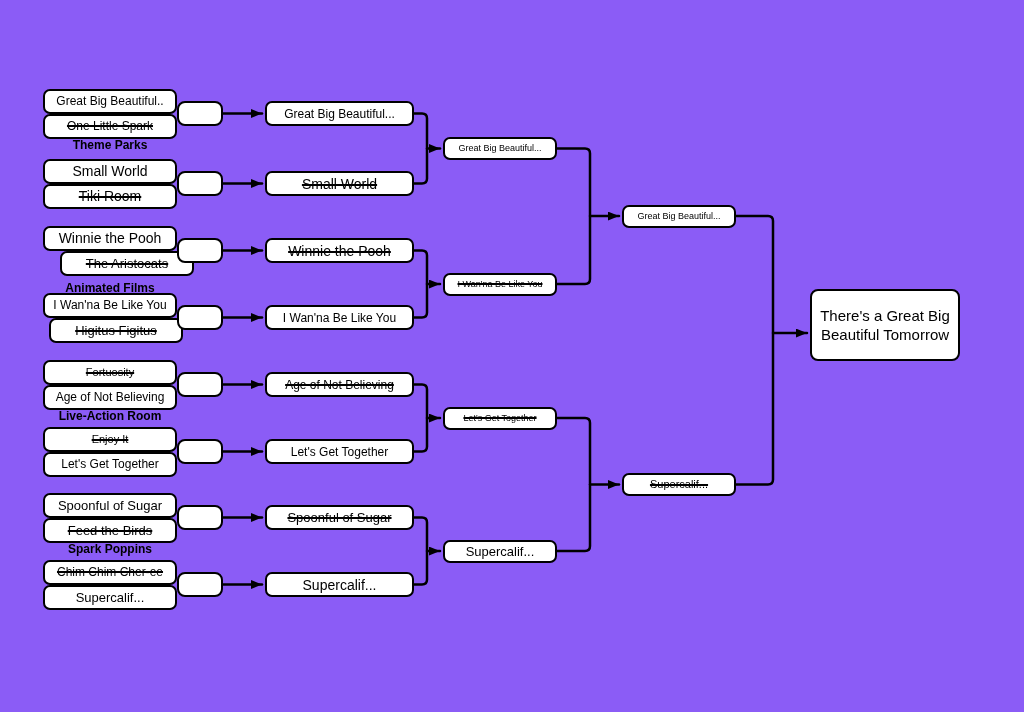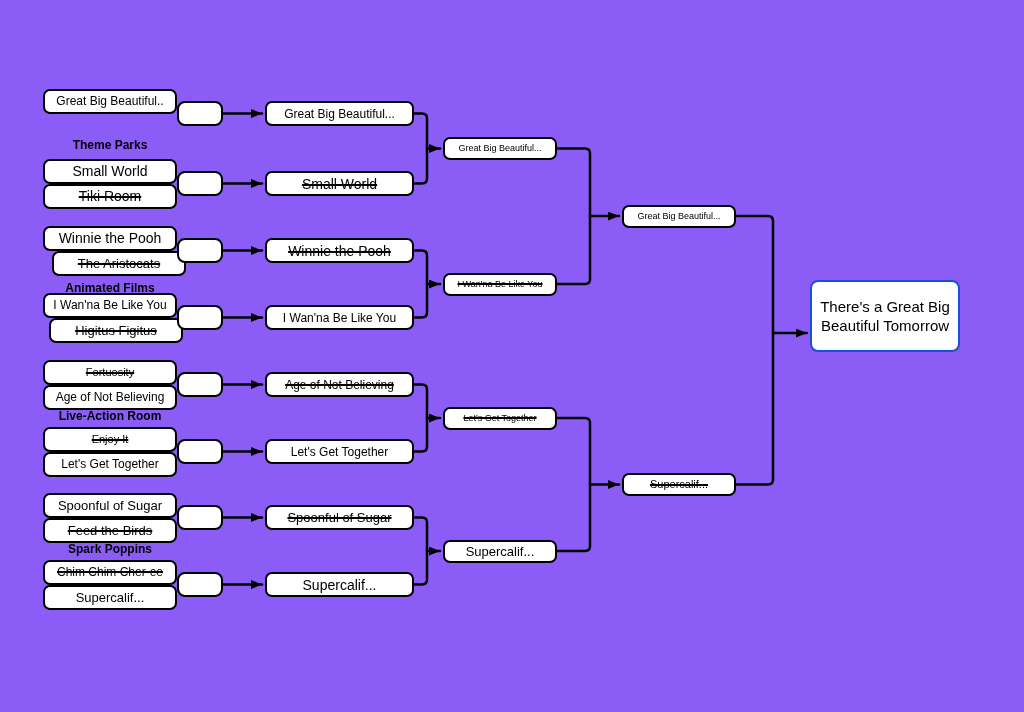--- a/index.html
+++ b/index.html
@@ -41,24 +41,24 @@
     left: 177px;
     width: 46px;
     height: 25px;
     background: #ffffff;
     border: 2px solid #000000;
     border-radius: 8px;
   }
   .champion {
     position: absolute;
     box-sizing: border-box;
-    left: 810px; top: 280px;
+    left: 810px; top: 289px;
     width: 150px; height: 72px;
     background: #ffffff;
-    border: 2px solid #1d4ed8;
+    border: 2px solid #000000;
     border-radius: 8px;
     display: flex;
     align-items: center;
     justify-content: center;
     text-align: center;
     font-size: 15px;
     line-height: 1.3;
     padding: 8px 8px;
   }
   .cat-label {
@@ -112,24 +112,25 @@
       <path d="M557 418 H585 Q590 418 590 423 V546 Q590 551 585 551 H557"></path>
       <path d="M590 216 H619" marker-end="url(#arrow)"></path>
       <path d="M590 484.5 H619" marker-end="url(#arrow)"></path>
 
       <path d="M736 216 H768 Q773 216 773 221 V479.5 Q773 484.5 768 484.5 H736"></path>
       <path d="M773 333 H807" marker-end="url(#arrow)"></path>
     </g>
   </svg>
 
   <div class="node r1 fs12" style="left:43px;top:88.5px">Great Big Beautiful..</div>
+  <div class="node r1 fs12 strike" style="left:43px;top:113.5px">One Little Spark</div>
   <div class="node r1 fs14" style="left:43px;top:158.5px">Small World</div>
   <div class="node r1 fs14 strike" style="left:43px;top:183.5px">Tiki Room</div>
   <div class="node r1 fs14" style="left:43px;top:225.5px">Winnie the Pooh</div>
-  <div class="node r1 fs13 strike" style="left:52px;top:250.5px">The Aristocats</div>
+  <div class="node r1 fs13 strike" style="left:60px;top:250.5px">The Aristocats</div>
   <div class="node r1 fs12" style="left:43px;top:292.5px">I Wan'na Be Like You</div>
   <div class="node r1 fs13 strike" style="left:49px;top:317.5px">Higitus Figitus</div>
   <div class="node r1 fs11 strike" style="left:43px;top:359.5px">Fortuosity</div>
   <div class="node r1 fs12" style="left:43px;top:384.5px">Age of Not Believing</div>
   <div class="node r1 fs11 strike" style="left:43px;top:426.5px">Enjoy It</div>
   <div class="node r1 fs12" style="left:43px;top:451.5px">Let's Get Together</div>
   <div class="node r1 fs13" style="left:43px;top:492.5px">Spoonful of Sugar</div>
   <div class="node r1 fs12 strike" style="left:43px;top:559.5px">Chim Chim Cher-ee</div>
   <div class="node r1 fs13 strike" style="left:43px;top:517.5px">Feed the Birds</div>
   <div class="node r1 fs13" style="left:43px;top:584.5px">Supercalif...</div>

